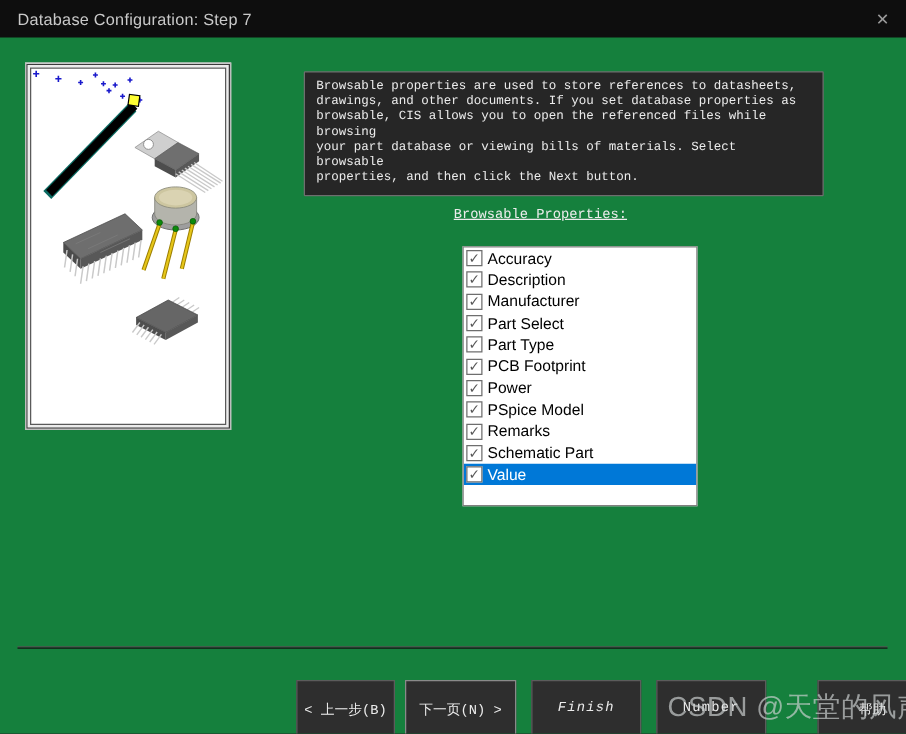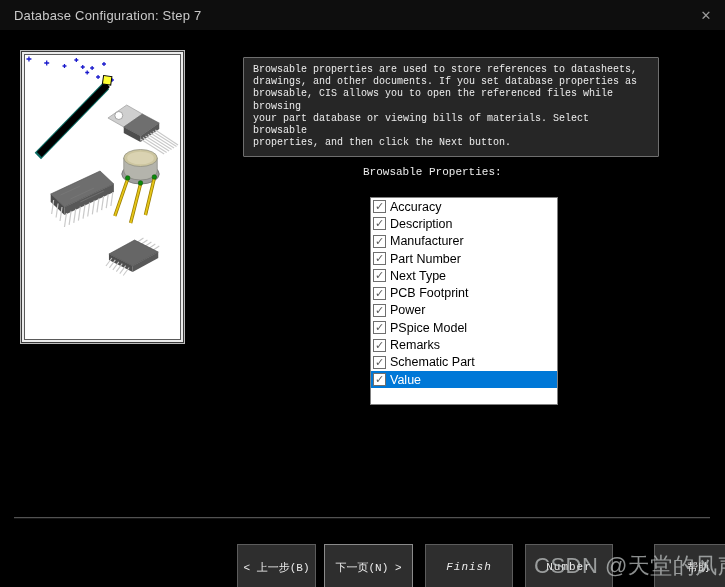--- a/index.html
+++ b/index.html
@@ -1,17 +1,17 @@
 <!DOCTYPE html>
 <html><head>
 <meta charset="utf-8">
 <style>
   html,body{margin:0;padding:0;background:#262626;}
   .window{
-    position:relative;width:725px;height:587px;background:#000000;
+    position:relative;width:725px;height:587px;background:#15803d;
     font-family:"Liberation Sans",sans-serif;overflow:hidden;
   }
   
   .titlebar{
     position:absolute;left:0;top:0;width:725px;height:30px;background:#0e0e0e;
     display:flex;align-items:center;
   }
   .titlebar .title{
     margin-left:14px;font-size:13px;color:#c9c9c9;letter-spacing:.2px;
   }
@@ -37,21 +37,21 @@
     box-sizing:border-box;border:1px solid #6e6e6e;border-radius:1px;
     background:#262626;
   }
   .desc-text{
     margin:6px 9px;font-family:"Liberation Mono",monospace;font-size:10px;
     line-height:12.2px;color:#ececec;white-space:pre-line;letter-spacing:0;
   }
   
   .list-label{
     position:absolute;left:363px;top:166px;
-    font-family:"Liberation Mono",monospace;font-size:11px;color:#ececec;
+    font-family:"Liberation Mono",monospace;font-size:11px;color:#ececec;text-decoration:underline;
   }
   
   .listbox{
     position:absolute;left:370px;top:197px;width:188px;height:208px;
     box-sizing:border-box;background:#ffffff;border:1px solid #808080;
     overflow:hidden;
   }
   .lrow{
     display:flex;align-items:center;height:17.3px;padding-left:2px;
     font-size:12.5px;color:#000;cursor:default;
@@ -226,25 +226,25 @@
     <div class="lrow">
       <span class="cbx">✓</span>
       <span>Description</span>
     </div>
     <div class="lrow">
       <span class="cbx">✓</span>
       <span>Manufacturer</span>
     </div>
     <div class="lrow">
       <span class="cbx">✓</span>
-      <span>Part Number</span>
-    </div>
-    <div class="lrow">
-      <span class="cbx">✓</span>
-      <span>Next Type</span>
+      <span>Part Select</span>
+    </div>
+    <div class="lrow">
+      <span class="cbx">✓</span>
+      <span>Part Type</span>
     </div>
     <div class="lrow">
       <span class="cbx">✓</span>
       <span>PCB Footprint</span>
     </div>
     <div class="lrow">
       <span class="cbx">✓</span>
       <span>Power</span>
     </div>
     <div class="lrow">

